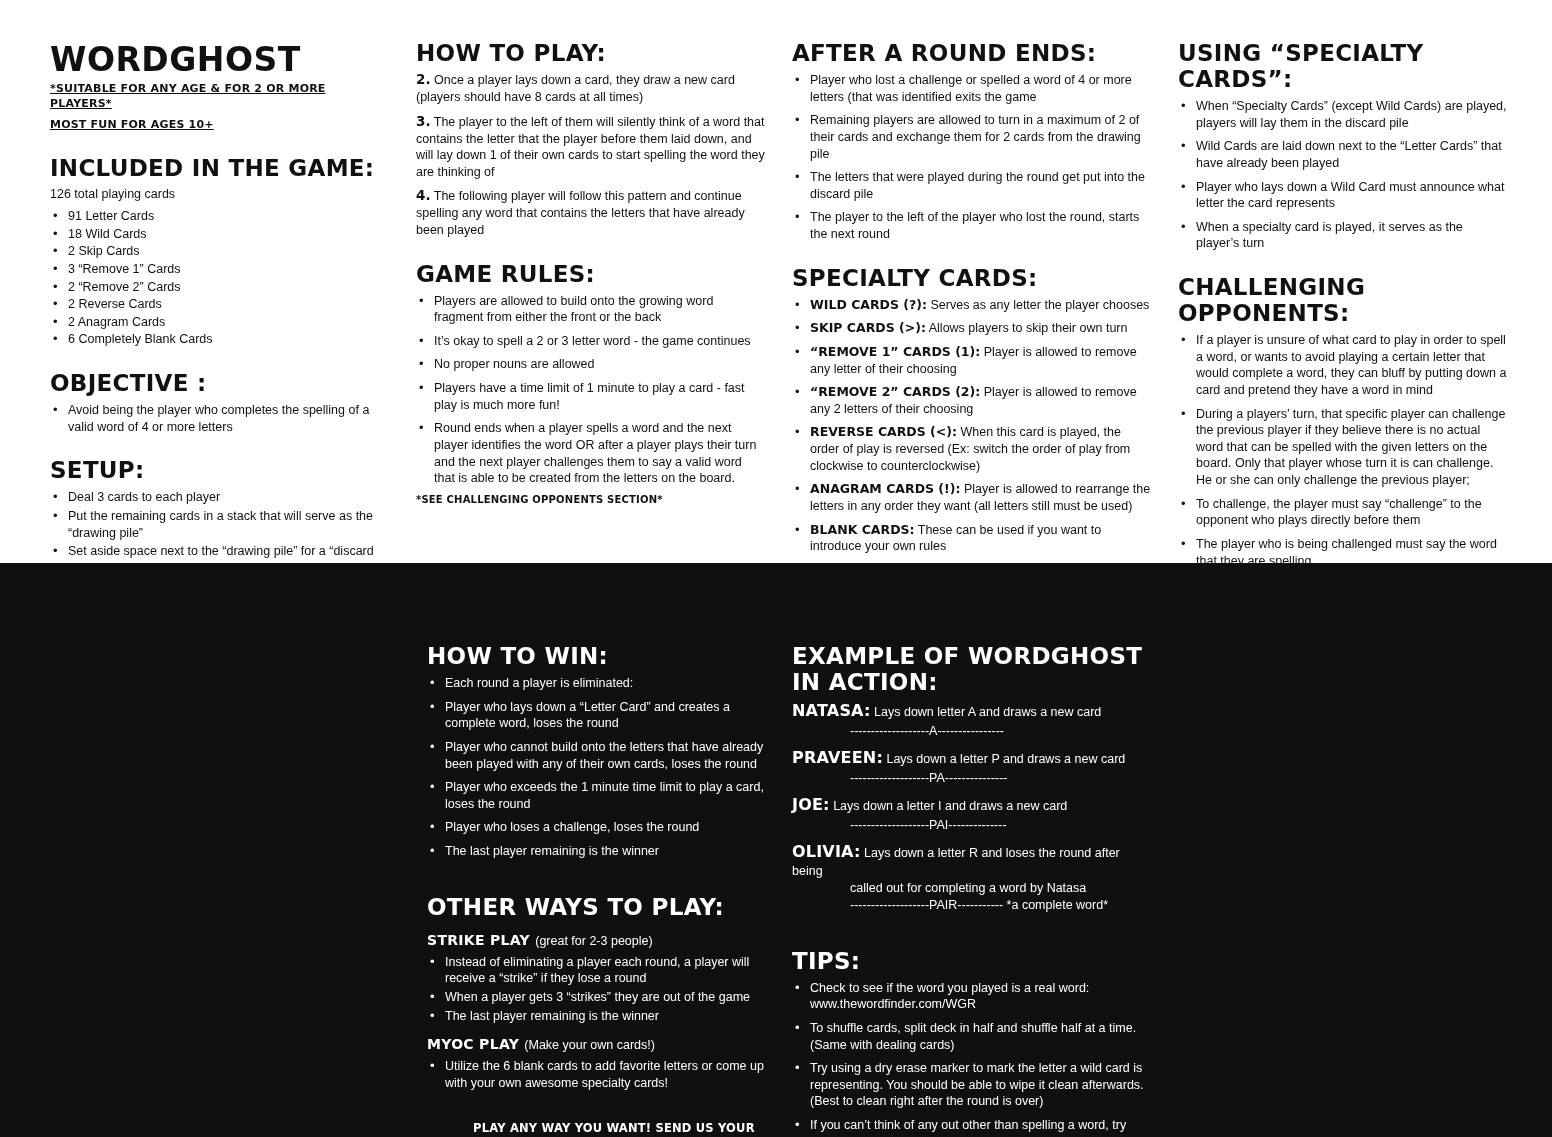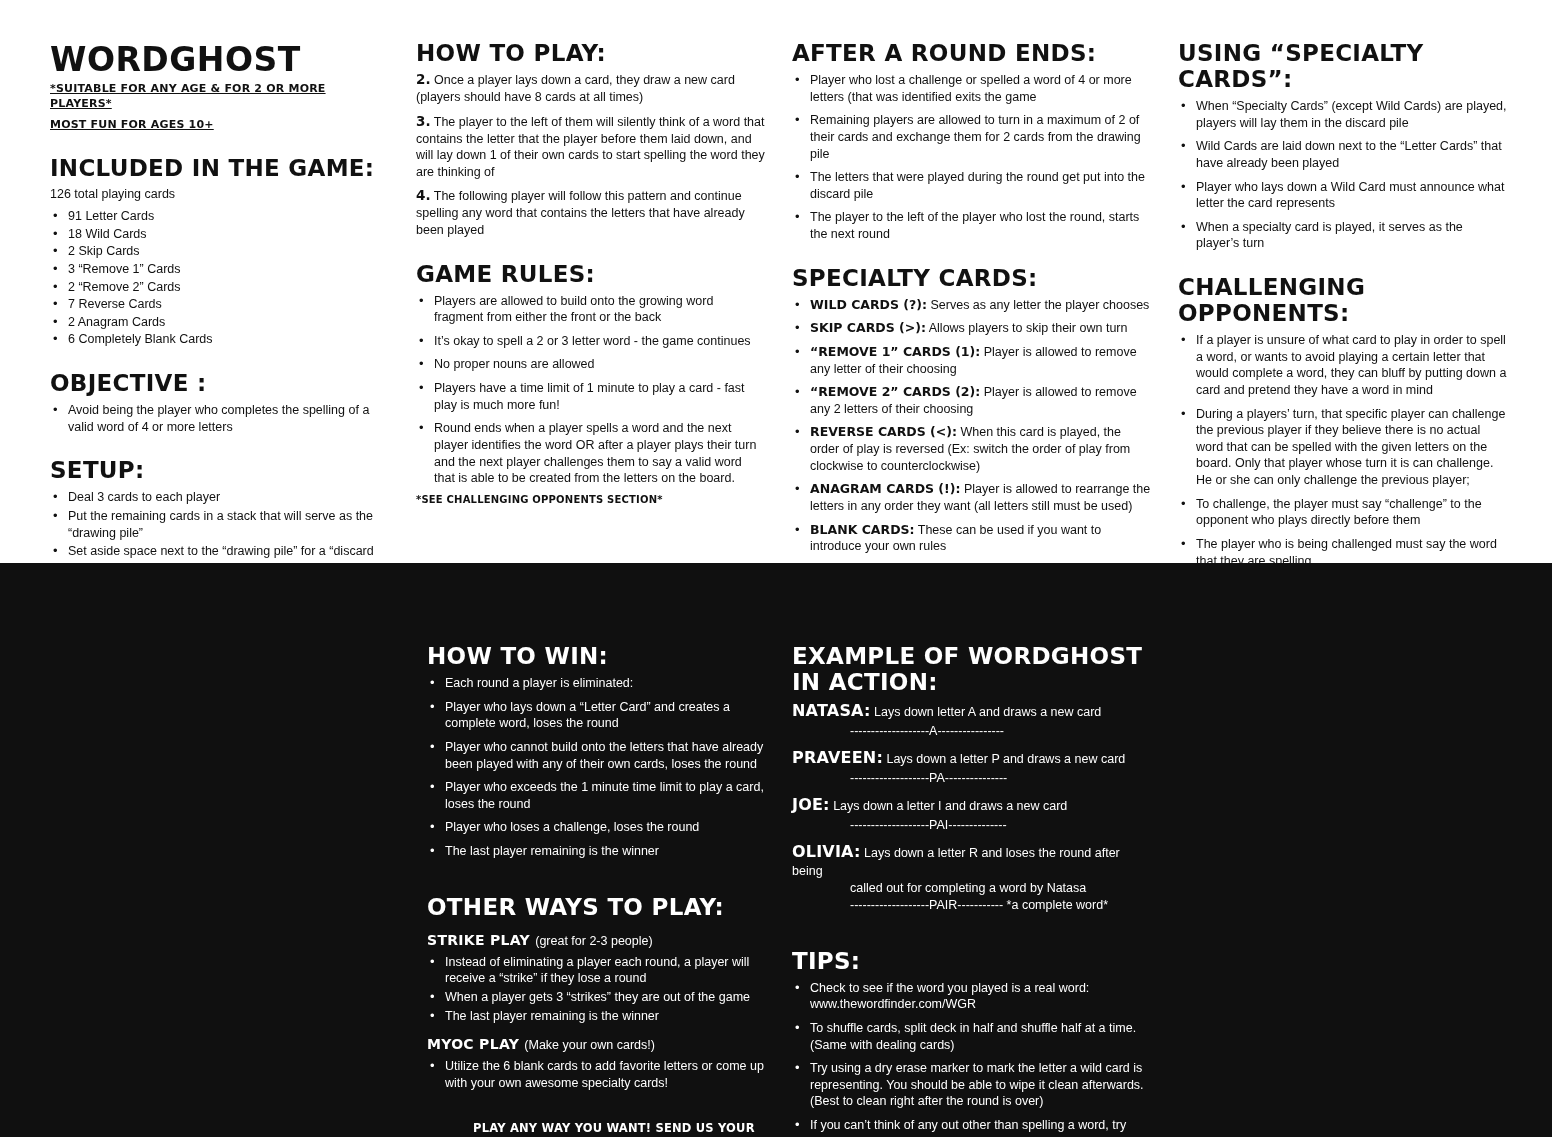--- a/index.html
+++ b/index.html
@@ -145,21 +145,21 @@
       <div class="subtitle">MOST FUN FOR AGES 10+</div>
 
       <h2 class="head">INCLUDED IN THE GAME:</h2>
       <div class="plain">126 total playing cards</div>
       <ul class="bul tight">
         <li>91 Letter Cards</li>
         <li>18 Wild Cards</li>
         <li>2 Skip Cards</li>
         <li>3 “Remove 1” Cards</li>
         <li>2 “Remove 2” Cards</li>
-        <li>7 Reverse Cards</li>
+        <li>2 Reverse Cards</li>
         <li>2 Anagram Cards</li>
         <li>6 Completely Blank Cards</li>
       </ul>
 
       <h2 class="head">OBJECTIVE :</h2>
       <ul class="bul">
         <li>Avoid being the player who completes the spelling of a valid word of 4 or more letters</li>
       </ul>
 
       <h2 class="head">SETUP:</h2>

